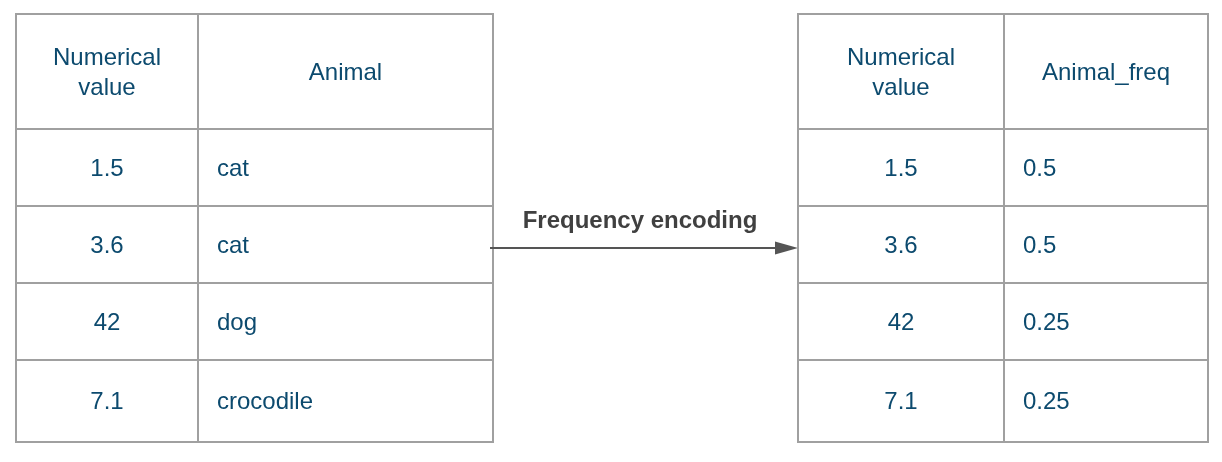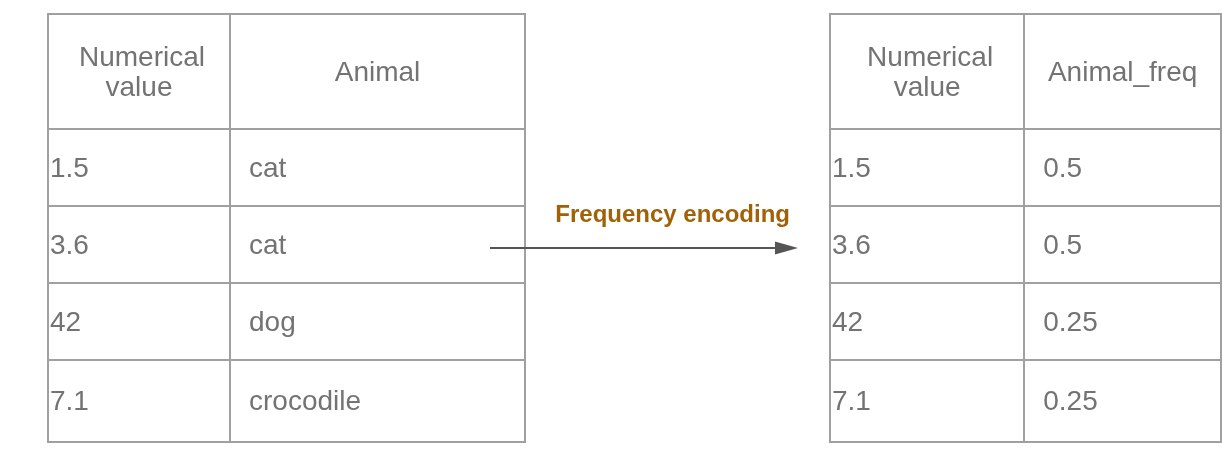--- a/index.html
+++ b/index.html
@@ -12,52 +12,51 @@
     position: relative;
     width: 1222px;
     height: 462px;
     background: #ffffff;
     overflow: hidden;
   }
   table.tbl {
     position: absolute;
     border-collapse: collapse;
     table-layout: fixed;
-    color: #737373;
-    font-size: 28px;
-    margin-left: 32px;
+    color: #0c4a6e;
+    font-size: 24px;
   }
   table.tbl td, table.tbl th {
     border: 2px solid #a0a0a0;
     font-weight: normal;
     vertical-align: middle;
     background: #ffffff;
   }
   table.left-tbl  { left: 15px;  top: 13px; }
   table.right-tbl { left: 797px; top: 13px; }
   tr.hdr-row  { height: 115px; }
   tr.data-row { height: 77px; }
   tr.data-row-last { height: 82px; }
-  td.num-cell { }
+  td.num-cell { text-align: center; }
   td.txt-cell { text-align: left; padding-left: 18px; border-radius: 15px; }
   th.hdr-cell { text-align: center; line-height: 30px; }
   th.hdr-cell .wrap-narrow {
     display: inline-block;
     width: 120px;
     text-align: center;
   }
   .arrow-label {
     position: absolute;
     left: 490px;
-    top: 200px;
+    top: 206px;
     width: 300px;
-    text-align: right;
+    text-align: center;
     font-size: 24px;
     font-weight: bold;
-    color: #a16207;
+    color: #404040;
     white-space: nowrap;
   }
   .arrow-svg {
     position: absolute;
     left: 488px;
     top: 239px;
   }
 </style>
 </head>
 <body>

